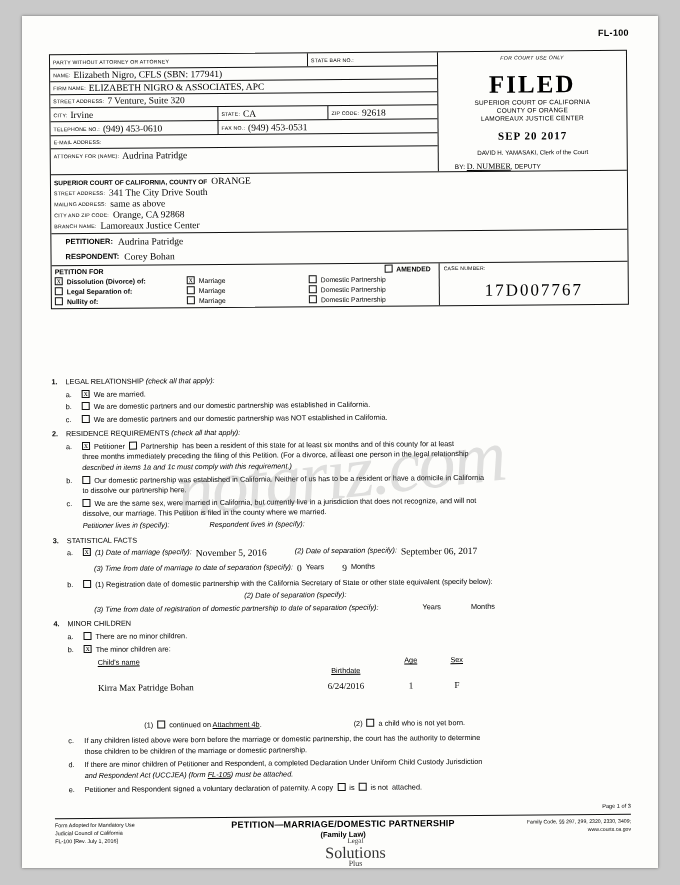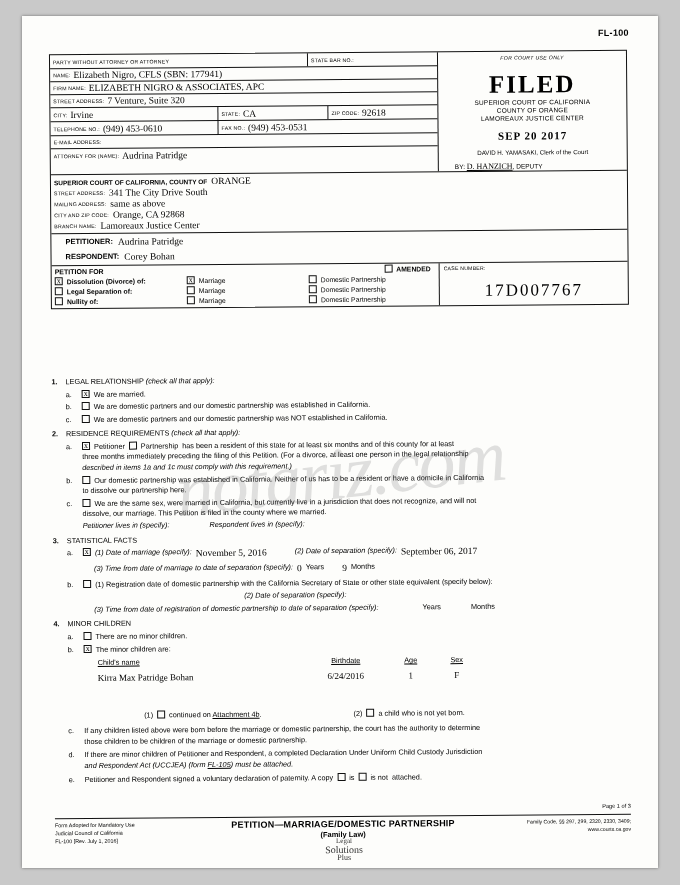--- a/index.html
+++ b/index.html
@@ -78,37 +78,37 @@
   .itm-body{flex:1;}
   .h{font-weight:normal;}
   .it{font-style:italic;}
   .sub2{display:flex;margin-top:2px;}
   .a{width:16px;flex:0 0 16px;}
   .txt{flex:1;}
   .ln-row{display:flex;align-items:flex-start;gap:4px;}
   u{text-decoration:underline;}
   .child-hdr{display:flex;font-size:7.3px;margin-top:3px;}
   .child-hdr .c1{width:206px;}
-  .child-hdr .c2{width:84px;}
+  .child-hdr .c2{width:84px;margin-top:10px;}
   .child-hdr .c3{width:46px;}
   .childrow{display:flex;font-family:"Liberation Serif",serif;font-size:9px;margin-top:3px;}
   .childrow .c1{width:206px;}
   .childrow .c2{width:84px;}
   .childrow .c3{width:46px;}
   
   .footer{position:absolute;left:30px;top:800px;width:576px;border-top:1px solid #111;padding-top:2px;display:flex;}
   .f1{width:150px;font-size:5.4px;line-height:1.5;}
   .f2{flex:1;text-align:center;}
   .f2 .t1{font-size:9px;font-weight:bold;letter-spacing:.2px;}
   .f2 .t2{font-size:7.5px;font-weight:bold;margin-top:1px;}
   .f3{width:150px;font-size:5.2px;text-align:right;line-height:1.6;}
   .pageof{position:absolute;right:30px;top:789px;font-size:5.6px;}
   .lsp{position:absolute;left:300px;top:822px;text-align:center;font-family:"Liberation Serif",serif;font-size:11px;color:#333;line-height:.95;}
   .lsp .l1{font-size:7px;}
-  .lsp .l2{font-size:10px;}
+  .lsp .l2{font-size:16px;}
   .lsp .l3{font-size:8px;}
   
   .wm{
     position:absolute;left:0;top:415px;width:636px;text-align:center;
     font-family:"Liberation Serif",serif;font-style:italic;
     font-size:74px;color:rgba(120,120,120,.22);
     transform:rotate(-6deg);pointer-events:none;white-space:nowrap;
     letter-spacing:-2px;
   }
 </style>
@@ -188,21 +188,21 @@
         <div class="cu-lbl">FOR COURT USE ONLY</div>
         <div class="filed">
           <div class="big">FILED</div>
           <div class="sm">SUPERIOR COURT OF CALIFORNIA</div>
           <div class="sm">COUNTY OF ORANGE</div>
           <div class="sm">LAMOREAUX JUSTICE CENTER</div>
           <div class="date">SEP 20 2017</div>
           <div class="clerk">DAVID H. YAMASAKI, Clerk of the Court</div>
           <div class="dep">
             <span>BY:</span>
-            <u>D. HANZICH</u><span>, DEPUTY</span>
+            <u>D. NUMBER</u><span>, DEPUTY</span>
           </div>
         </div>
       </div>
     </div>
 
     <div class="courtblock">
       <div class="hl">
         <span>SUPERIOR COURT OF CALIFORNIA, COUNTY OF</span>
         <span class="hand" style="font-weight:normal">ORANGE</span>
       </div>

